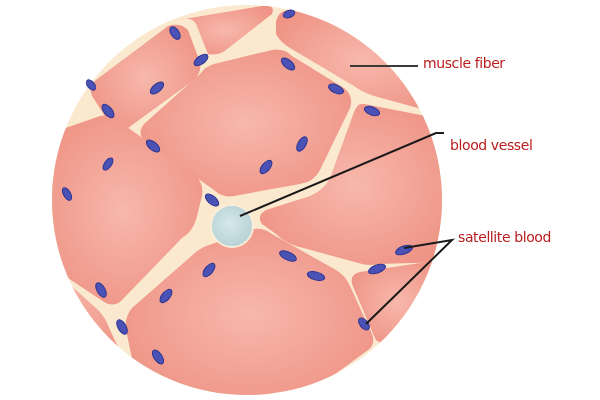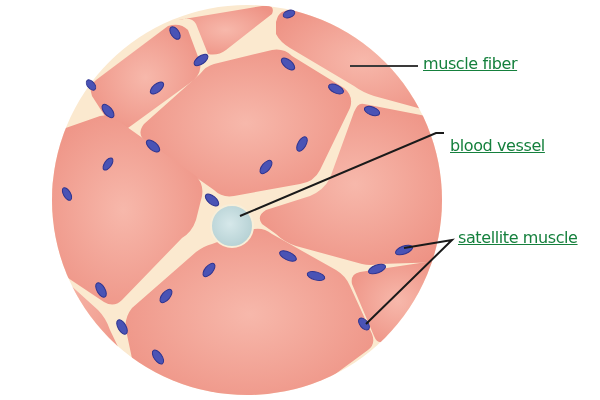--- a/index.html
+++ b/index.html
@@ -1,26 +1,25 @@
 <!DOCTYPE html>
 <html><head>
   <meta charset="utf-8">
   <style>
     html, body { margin: 0; padding: 0; background: #ffffff; }
     body { width: 600px; height: 400px; overflow: hidden; position: relative; }
     svg { position: absolute; left: 0; top: 0; }
     .label {
       position: absolute;
       font-family: "DejaVu Sans", sans-serif;
-      font-size: 16px;
-      color: #15803d;
+      font-size: 14px;
+      color: #b91c1c;
       letter-spacing: -0.4px;
       white-space: nowrap;
       line-height: 1;
-      text-decoration: underline;
     }
   </style>
 </head>
 <body>
 
 <svg width="600" height="400" viewBox="0 0 600 400" xmlns="http://www.w3.org/2000/svg">
   <defs>
     <clipPath id="circ">
       <circle cx="247" cy="200" r="195"></circle>
     </clipPath>
@@ -89,13 +88,13 @@
 
   <g stroke="#1a1a1a" stroke-width="2" fill="none">
     <line x1="350" y1="66" x2="418" y2="66" stroke="#3a3a3a"></line>
     <polyline points="240,216 436,133 444,133"></polyline>
     <polyline points="404,248 452,240 366,324"></polyline>
   </g>
 </svg>
 
 <div class="label" style="left:423px; top:56px;">muscle fiber</div>
 <div class="label" style="left:450px; top:122px;margin-top:16px;">blood vessel</div>
-<div class="label" style="left:458px; top:230px;">satellite muscle</div>
+<div class="label" style="left:458px; top:230px;">satellite blood</div>
 
 </body></html>

